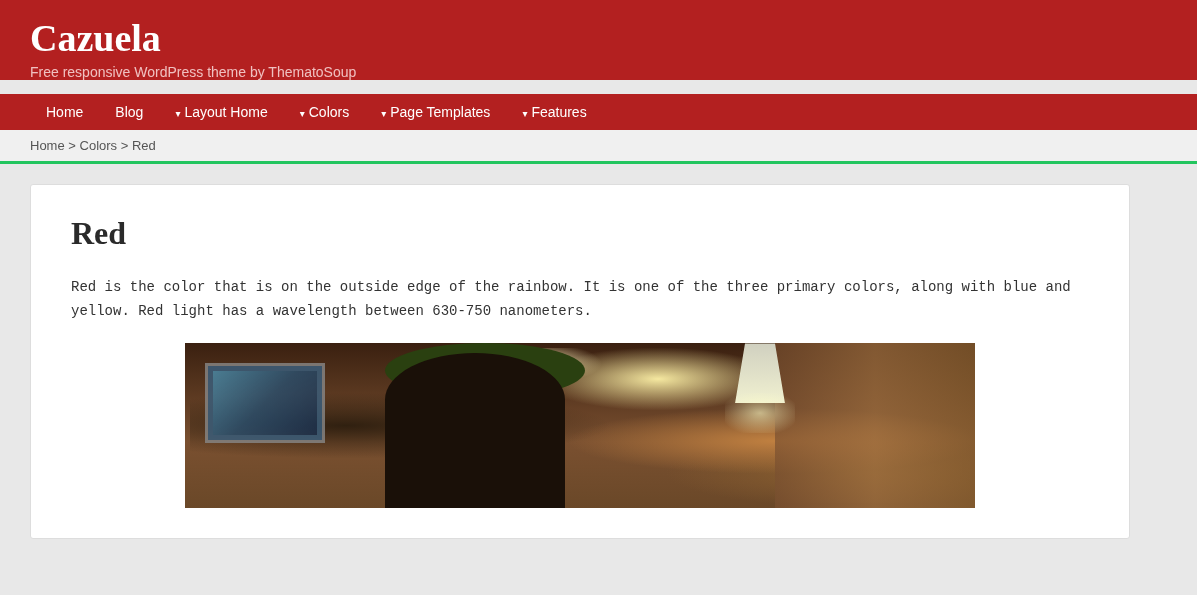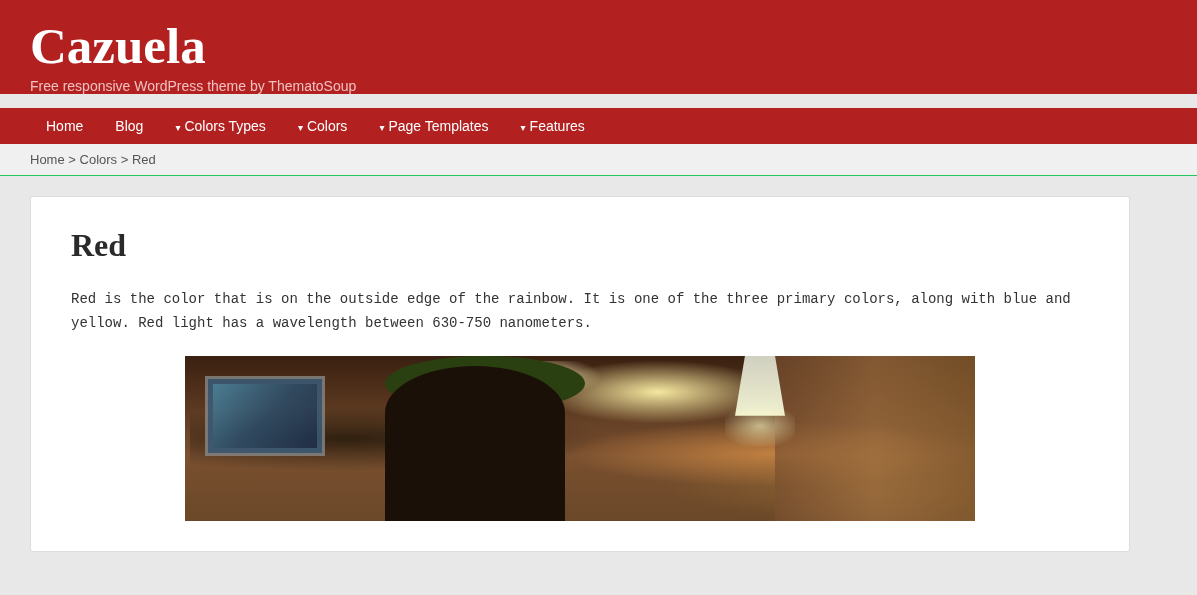--- a/index.html
+++ b/index.html
@@ -4,21 +4,21 @@
   <style>
     * { margin: 0; padding: 0; box-sizing: border-box; }
     body { font-family: Georgia, 'Times New Roman', serif; background: #e8e8e8; color: #333; font-size: 15px; }
 
     
     #header {
       background: #b32020;
       padding: 18px 30px 0 30px;
     }
     #site-title {
-      font-size: 51px;
+      font-size: 38px;
       font-weight: bold;
       color: #fff;
       font-family: Georgia, serif;
       line-height: 1.1;
     }
     #site-tagline {
       color: #f0c0c0;
       font-size: 14px;
       margin-top: 4px;
       margin-bottom: 14px;
@@ -49,21 +49,21 @@
       white-space: nowrap;
     }
     .nav-arrow {
       font-size: 10px;
       margin-right: 4px;
     }
 
     
     #breadcrumb {
       background: #f0f0f0;
-      border-bottom: 1px solid #22c55e;
+      border-bottom: 3px solid #22c55e;
       padding: 8px 30px;
       font-family: Arial, sans-serif;
       font-size: 13px;
       color: #555;
     }
     #breadcrumb a {
       color: #555;
       text-decoration: none;
     }
 
@@ -204,21 +204,21 @@
 <nav>
   <ul>
     <li>
       <a href="#">Home</a>
     </li>
     <li>
       <a href="#">Blog</a>
     </li>
     <li>
       <a href="#">
-        <span class="nav-arrow">▾</span><span>Colors Types</span>
+        <span class="nav-arrow">▾</span><span>Layout Home</span>
       </a>
     </li>
     <li>
       <a href="#">
         <span class="nav-arrow">▾</span><span>Colors</span>
       </a>
     </li>
     <li>
       <a href="#">
         <span class="nav-arrow">▾</span><span>Page Templates</span>

